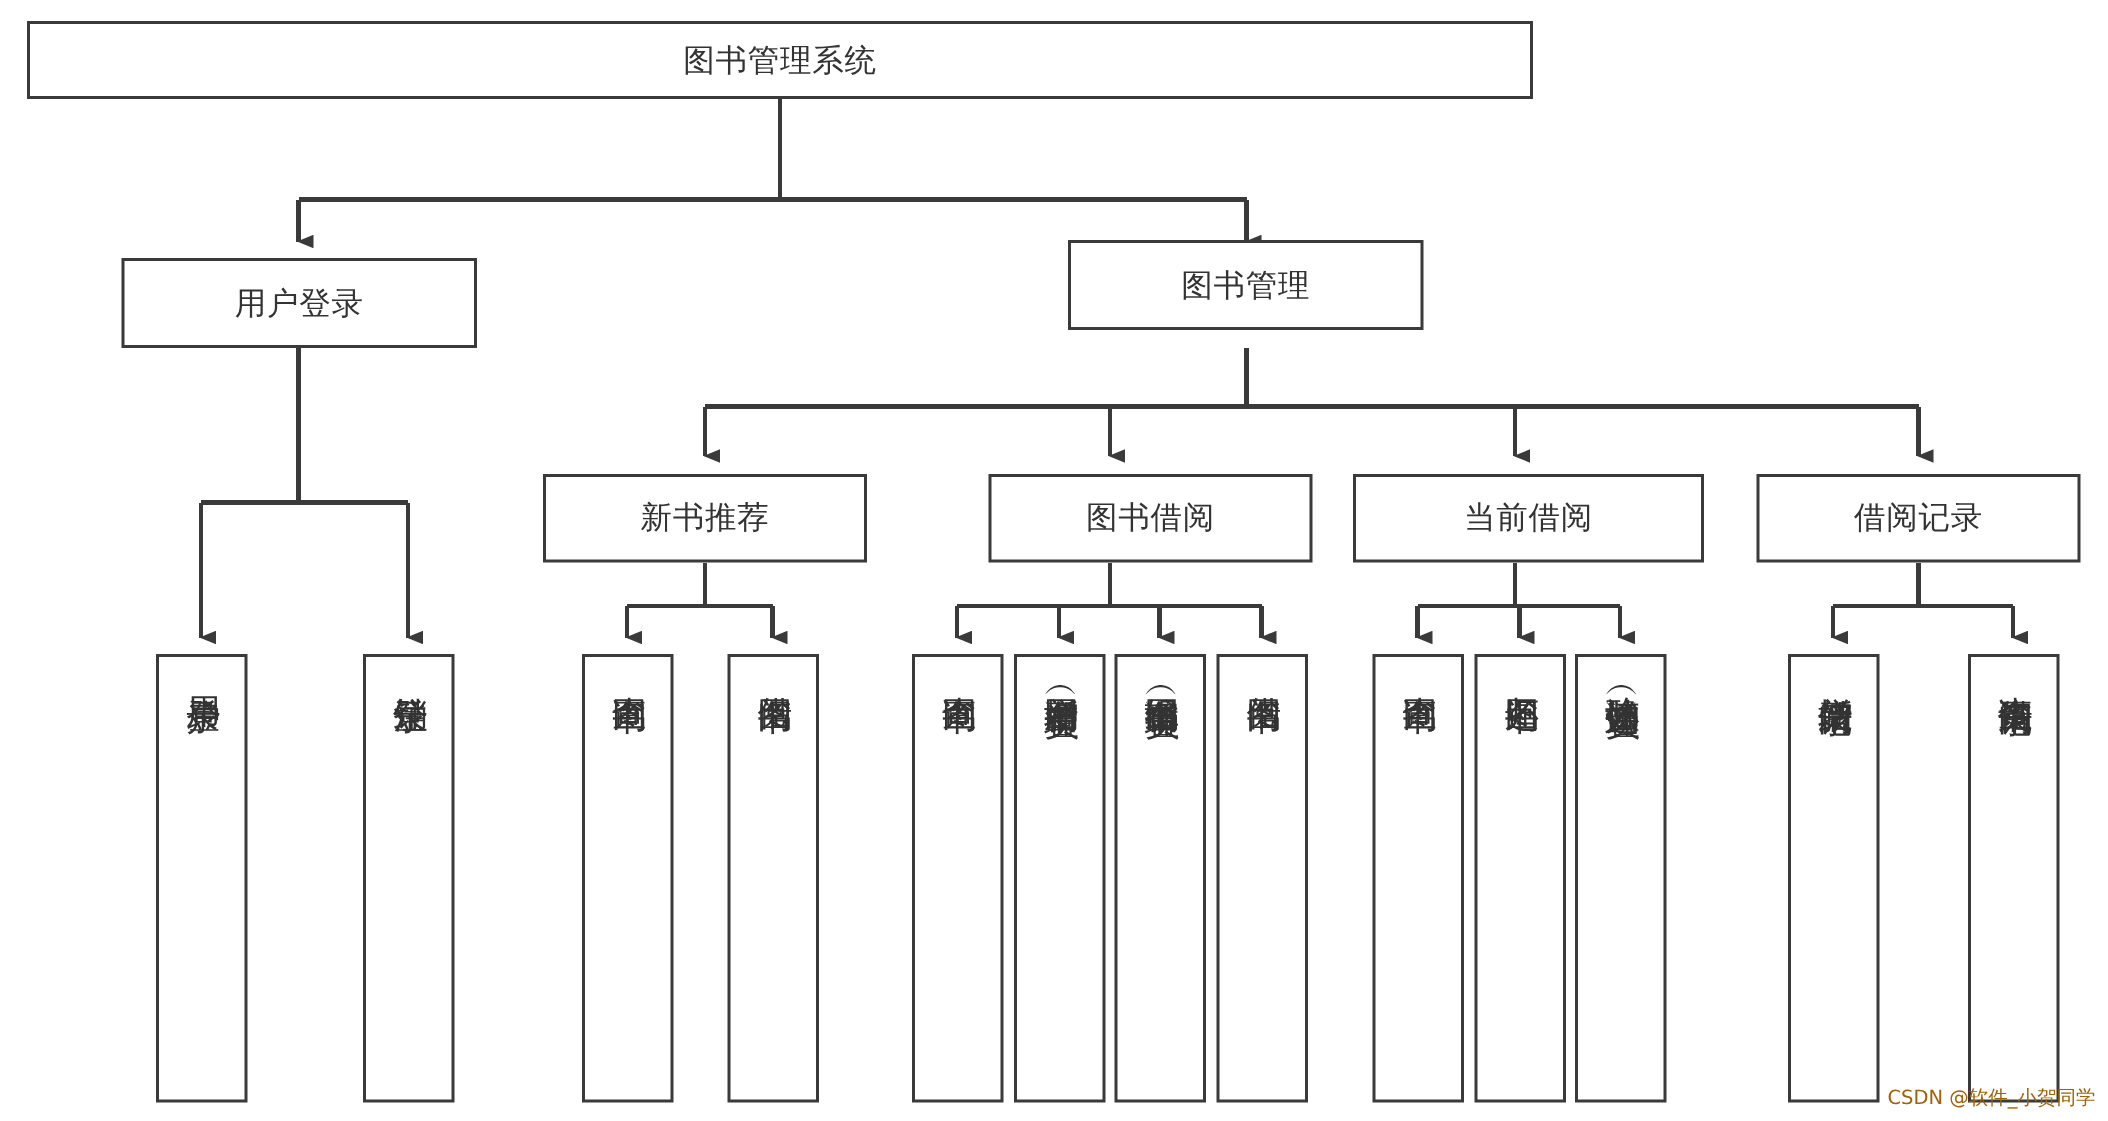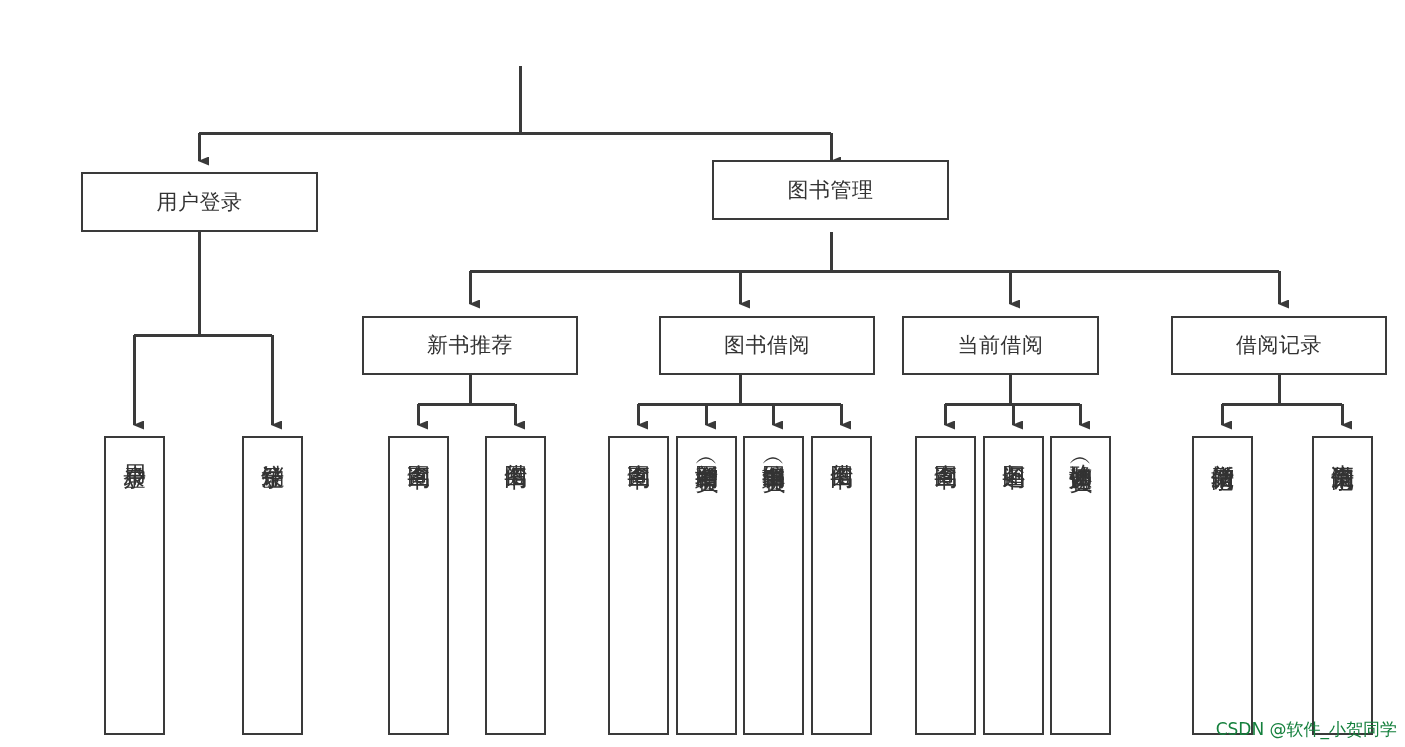--- a/index.html
+++ b/index.html
@@ -60,22 +60,22 @@
     text-orientation: upright;
     font-size: 23px;
     line-height: 1.02;
     letter-spacing: 1px;
     white-space: nowrap;
   }
   #watermark {
     position: absolute;
     right: 8px;
     bottom: 6px;
-    font-size: 17px;
-    color: #15803d;
+    font-size: 13px;
+    color: #a16207;
     white-space: nowrap;
     z-index: 20;
     font-family: "DejaVu Sans", "Liberation Sans", sans-serif;
   }
 </style>
 </head>
 <body>
 
 <div id="diagram-root">
 
@@ -122,35 +122,38 @@
       <path d="M 1013,404 L 1013,425" marker-end="url(#arrowhead)"></path>
       <path d="M 1080,404 L 1080,425" marker-end="url(#arrowhead)"></path>
 
       <path d="M 1279,375 L 1279,404"></path>
       <path d="M 1222,404 L 1342,404"></path>
       <path d="M 1222,404 L 1222,425" marker-end="url(#arrowhead)"></path>
       <path d="M 1342,404 L 1342,425" marker-end="url(#arrowhead)"></path>
     </g>
   </svg>
 
+  <div class="node horiz" style="left:18px; top:14px; width:1004px; height:52px;">
+    <span class="node-label">图书管理系统</span>
+  </div>
 
   <div class="node horiz" style="left:81px; top:172px; width:237px; height:60px;">
     <span class="node-label">用户登录</span>
   </div>
   <div class="node horiz" style="left:712px; top:160px; width:237px; height:60px;">
     <span class="node-label">图书管理</span>
   </div>
 
   <div class="node horiz" style="left:362px; top:316px; width:216px; height:59px;">
     <span class="node-label">新书推荐</span>
   </div>
   <div class="node horiz" style="left:659px; top:316px; width:216px; height:59px;">
     <span class="node-label">图书借阅</span>
   </div>
-  <div class="node horiz" style="left:902px; top:316px; width:197px; height:59px;">
+  <div class="node horiz" style="left:902px; top:316px; width:234px; height:59px;">
     <span class="node-label">当前借阅</span>
   </div>
   <div class="node horiz" style="left:1171px; top:316px; width:216px; height:59px;font-family:Liberation Serif, serif;">
     <span class="node-label">借阅记录</span>
   </div>
 
   <div class="node vert" style="left:104px; top:436px; width:61px; height:299px;">
     <span class="node-label">用户登录</span>
   </div>
   <div class="node vert" style="left:242px; top:436px; width:61px; height:299px;">

